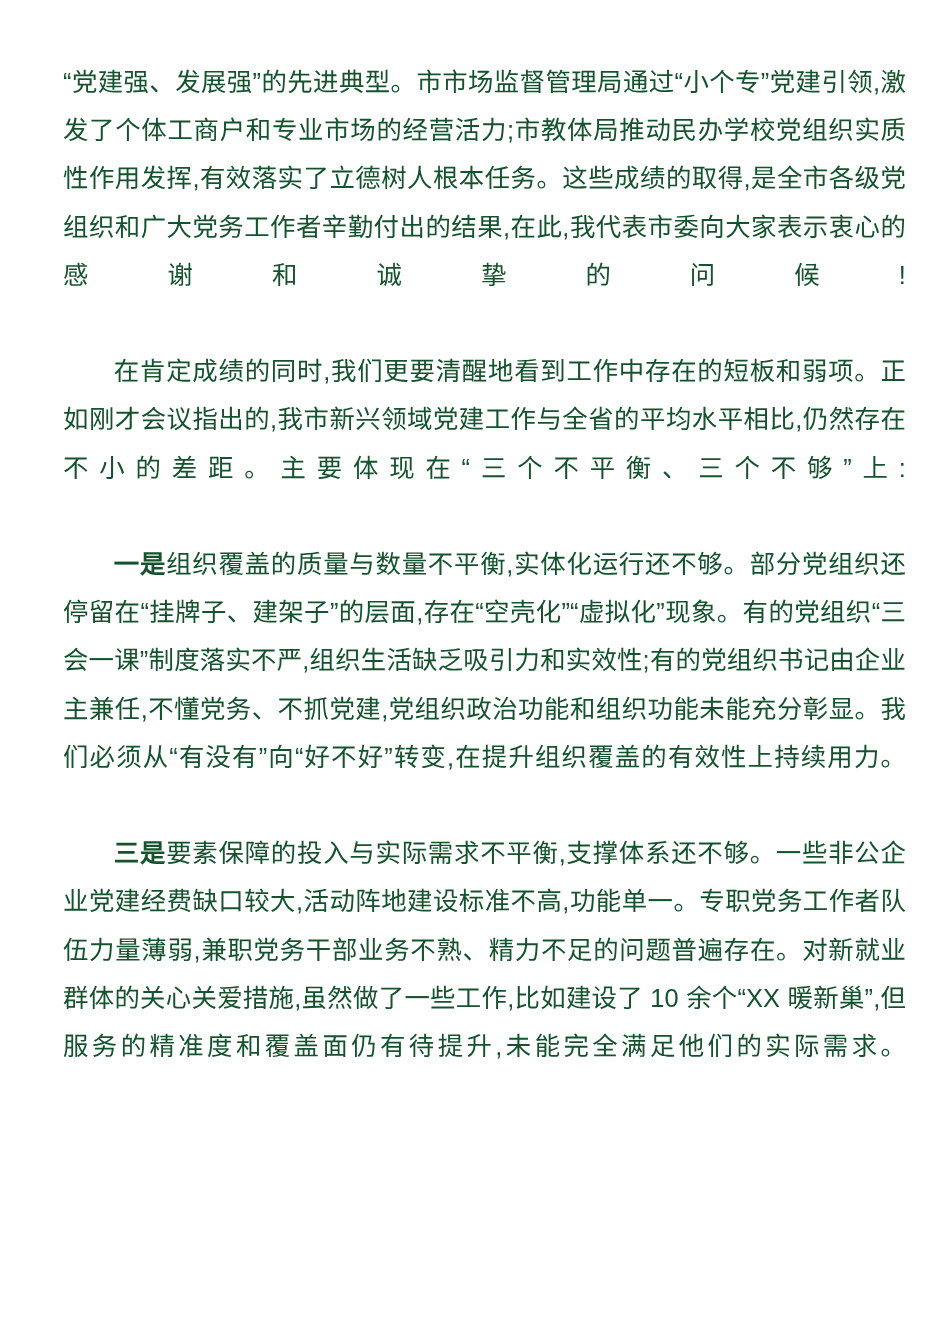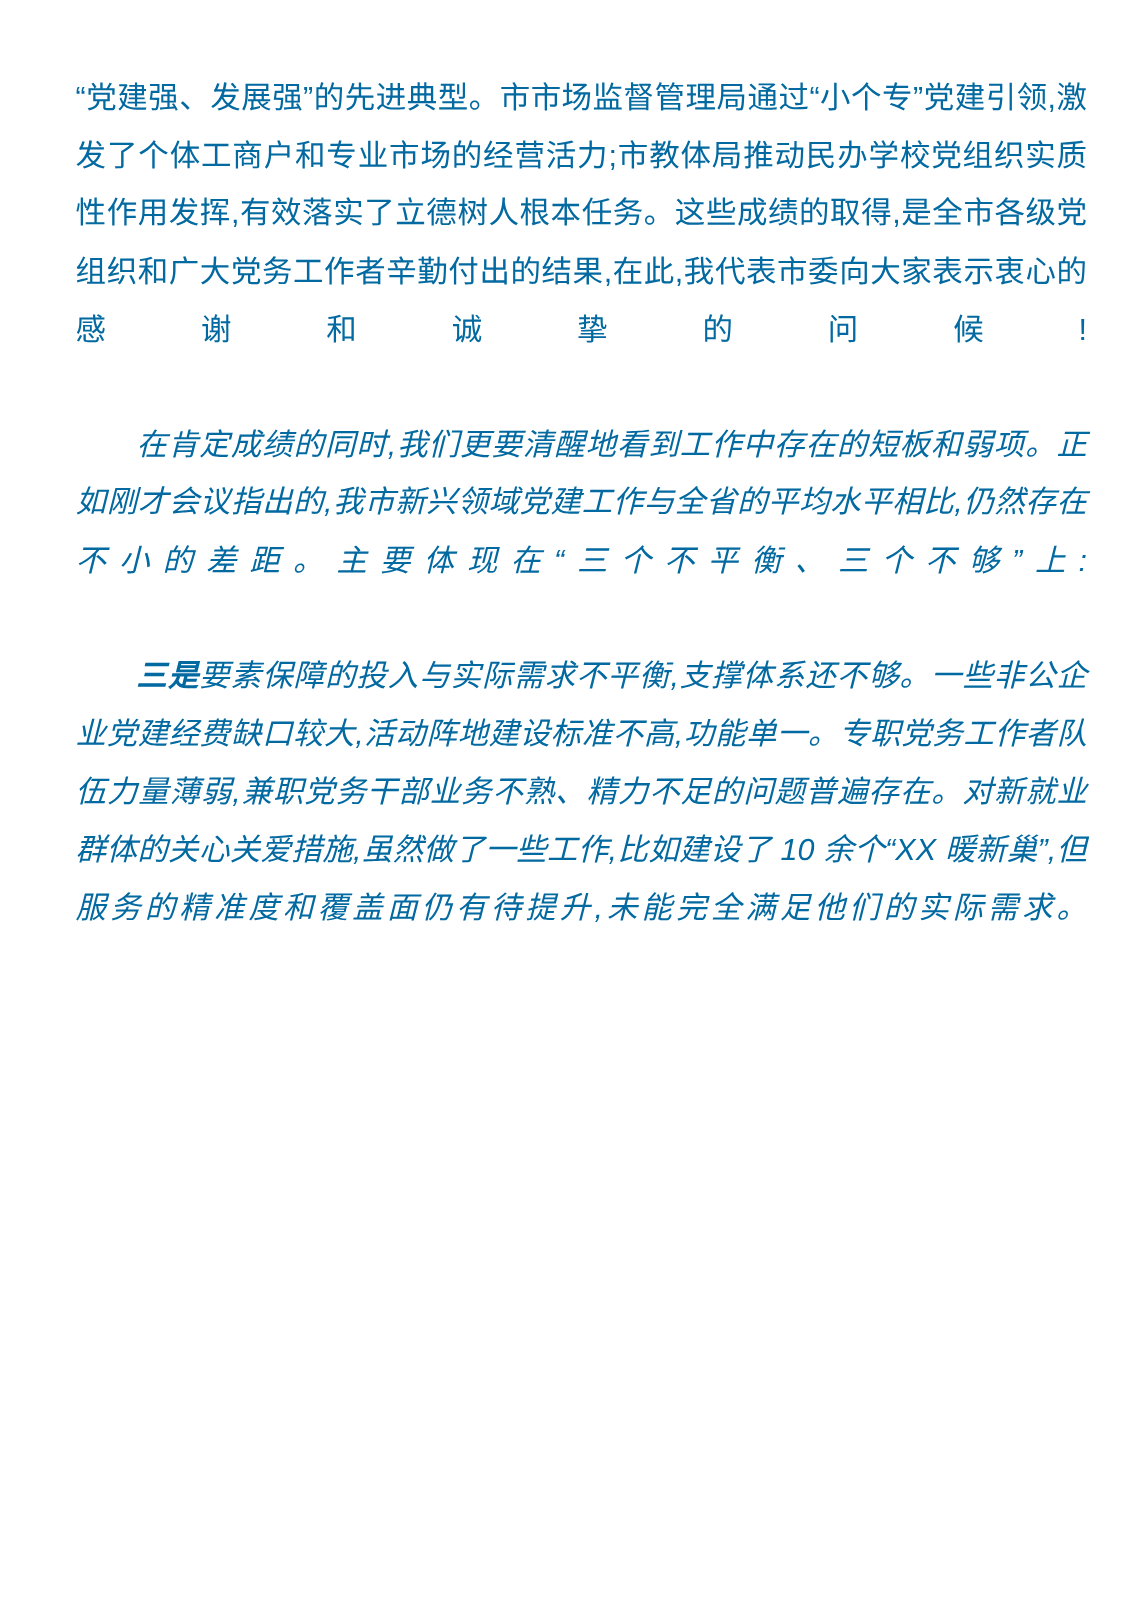--- a/index.html
+++ b/index.html
@@ -21,35 +21,34 @@
   .doc-body {
     position: absolute;
     left: 63px;
     top: 58px;
     width: 843px;
   }
 
   .para {
     margin: 0;
     padding: 0;
-    color: #0369a1;
+    color: #14532d;
     font-family: "Liberation Sans", "DejaVu Sans", sans-serif;
     font-size: 25.4px;
     line-height: 48.2px;
     text-align: justify;
     text-justify: inter-character;
     letter-spacing: 0.1px;
     word-break: break-all;
     text-indent: 0;
     -webkit-font-smoothing: antialiased;
   }
 
   .para.indent {
     text-indent: 2em;
-    font-style: italic;
   }
 
   .lead {
     font-weight: bold;
   }
 
   
   .para::after {
     content: "";
     display: inline-block;
@@ -63,20 +62,23 @@
   <div class="doc-body">
 
     <p class="para">
       <span>“党建强、发展强”的先进典型。市市场监督管理局通过“小个专”党建引领,激发了个体工商户和专业市场的经营活力;市教体局推动民办学校党组织实质性作用发挥,有效落实了立德树人根本任务。这些成绩的取得,是全市各级党组织和广大党务工作者辛勤付出的结果,在此,我代表市委向大家表示衷心的感谢和诚挚的问候!</span>
     </p>
 
     <p class="para indent">
       <span>在肯定成绩的同时,我们更要清醒地看到工作中存在的短板和弱项。正如刚才会议指出的,我市新兴领域党建工作与全省的平均水平相比,仍然存在不小的差距。主要体现在“三个不平衡、三个不够”上:</span>
     </p>
 
+    <p class="para indent">
+      <span class="lead">一是</span><span>组织覆盖的质量与数量不平衡,实体化运行还不够。部分党组织还停留在“挂牌子、建架子”的层面,存在“空壳化”“虚拟化”现象。有的党组织“三会一课”制度落实不严,组织生活缺乏吸引力和实效性;有的党组织书记由企业主兼任,不懂党务、不抓党建,党组织政治功能和组织功能未能充分彰显。我们必须从“有没有”向“好不好”转变,在提升组织覆盖的有效性上持续用力。</span>
+    </p>
 
 
     <p class="para indent">
       <span class="lead">三是</span><span>要素保障的投入与实际需求不平衡,支撑体系还不够。一些非公企业党建经费缺口较大,活动阵地建设标准不高,功能单一。专职党务工作者队伍力量薄弱,兼职党务干部业务不熟、精力不足的问题普遍存在。对新就业群体的关心关爱措施,虽然做了一些工作,比如建设了 10 余个“XX 暖新巢”,但服务的精准度和覆盖面仍有待提升,未能完全满足他们的实际需求。</span>
     </p>
 
   </div>
 </div>
 
 </body></html>

